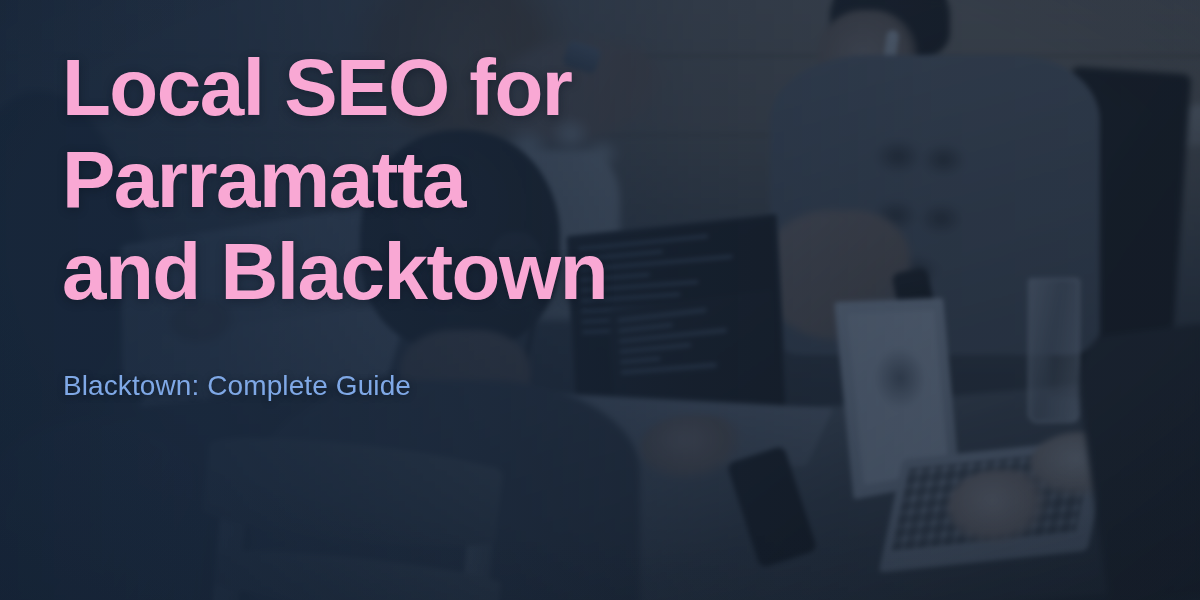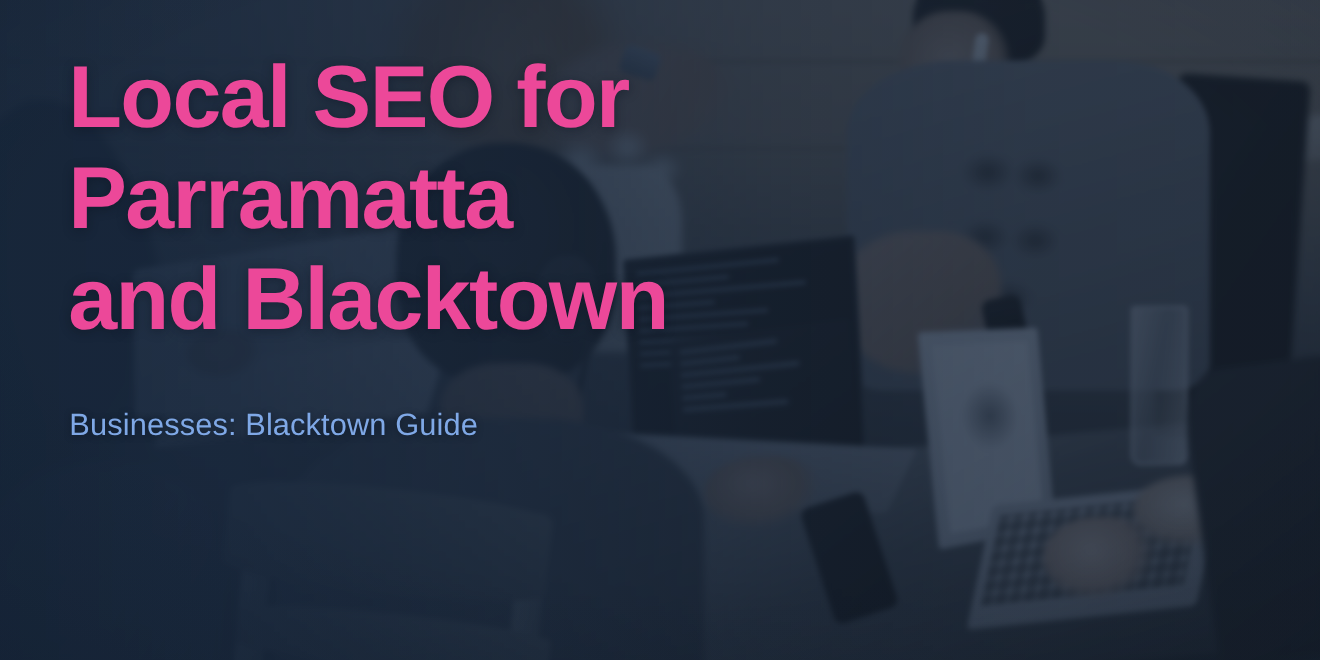--- a/index.html
+++ b/index.html
@@ -400,21 +400,21 @@
     left: 62px;
     top: 0;
     width: 1076px;
     height: 600px;
   }
   .headline {
     position: absolute;
     top: 42px;
     left: 0;
     margin: 0;
-    color: #ec4899;
+    color: #f9a8d4;
     font-size: 80px;
     font-weight: bold;
     line-height: 92px;
     letter-spacing: -1.5px;
     max-width: 560px;
     text-shadow: 0 2px 10px rgba(10,18,30,.45);
   }
   .subtitle {
     position: absolute;
     top: 370px;
@@ -526,16 +526,16 @@
 
     <div class="photo-blur"></div>
   </div>
 
   <div class="tint"></div>
   <div class="tint2"></div>
   <div class="vignette"></div>
 
   <div class="content">
     <h1 class="headline">Local SEO for Parramatta and Blacktown</h1>
-    <p class="subtitle">Businesses: Blacktown Guide</p>
+    <p class="subtitle">Blacktown: Complete Guide</p>
   </div>
 
 </div>
 
 </body></html>

